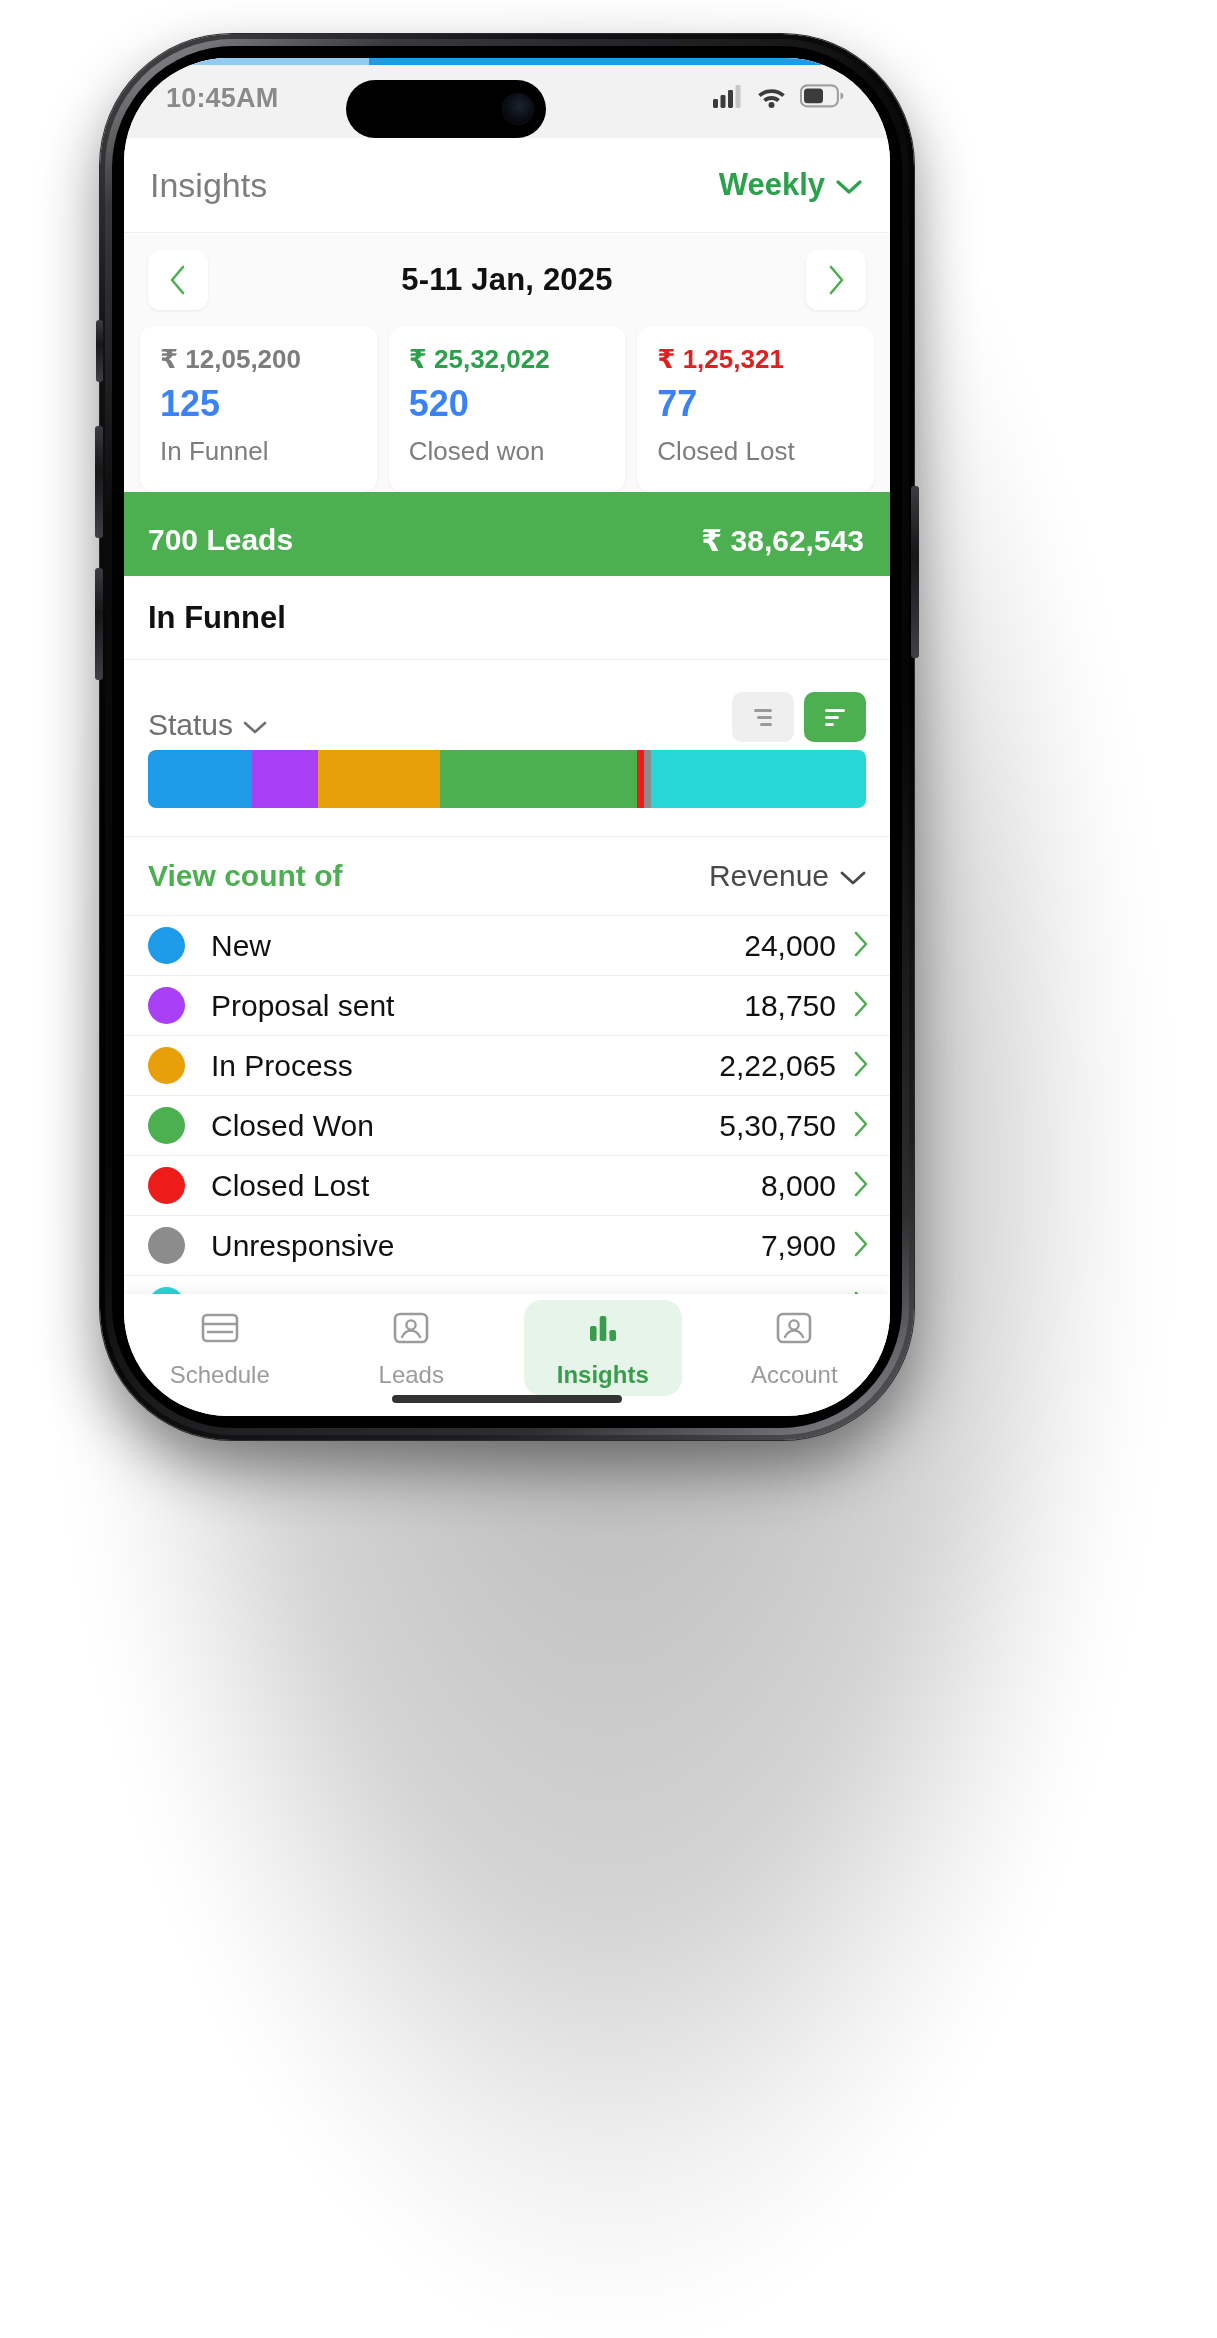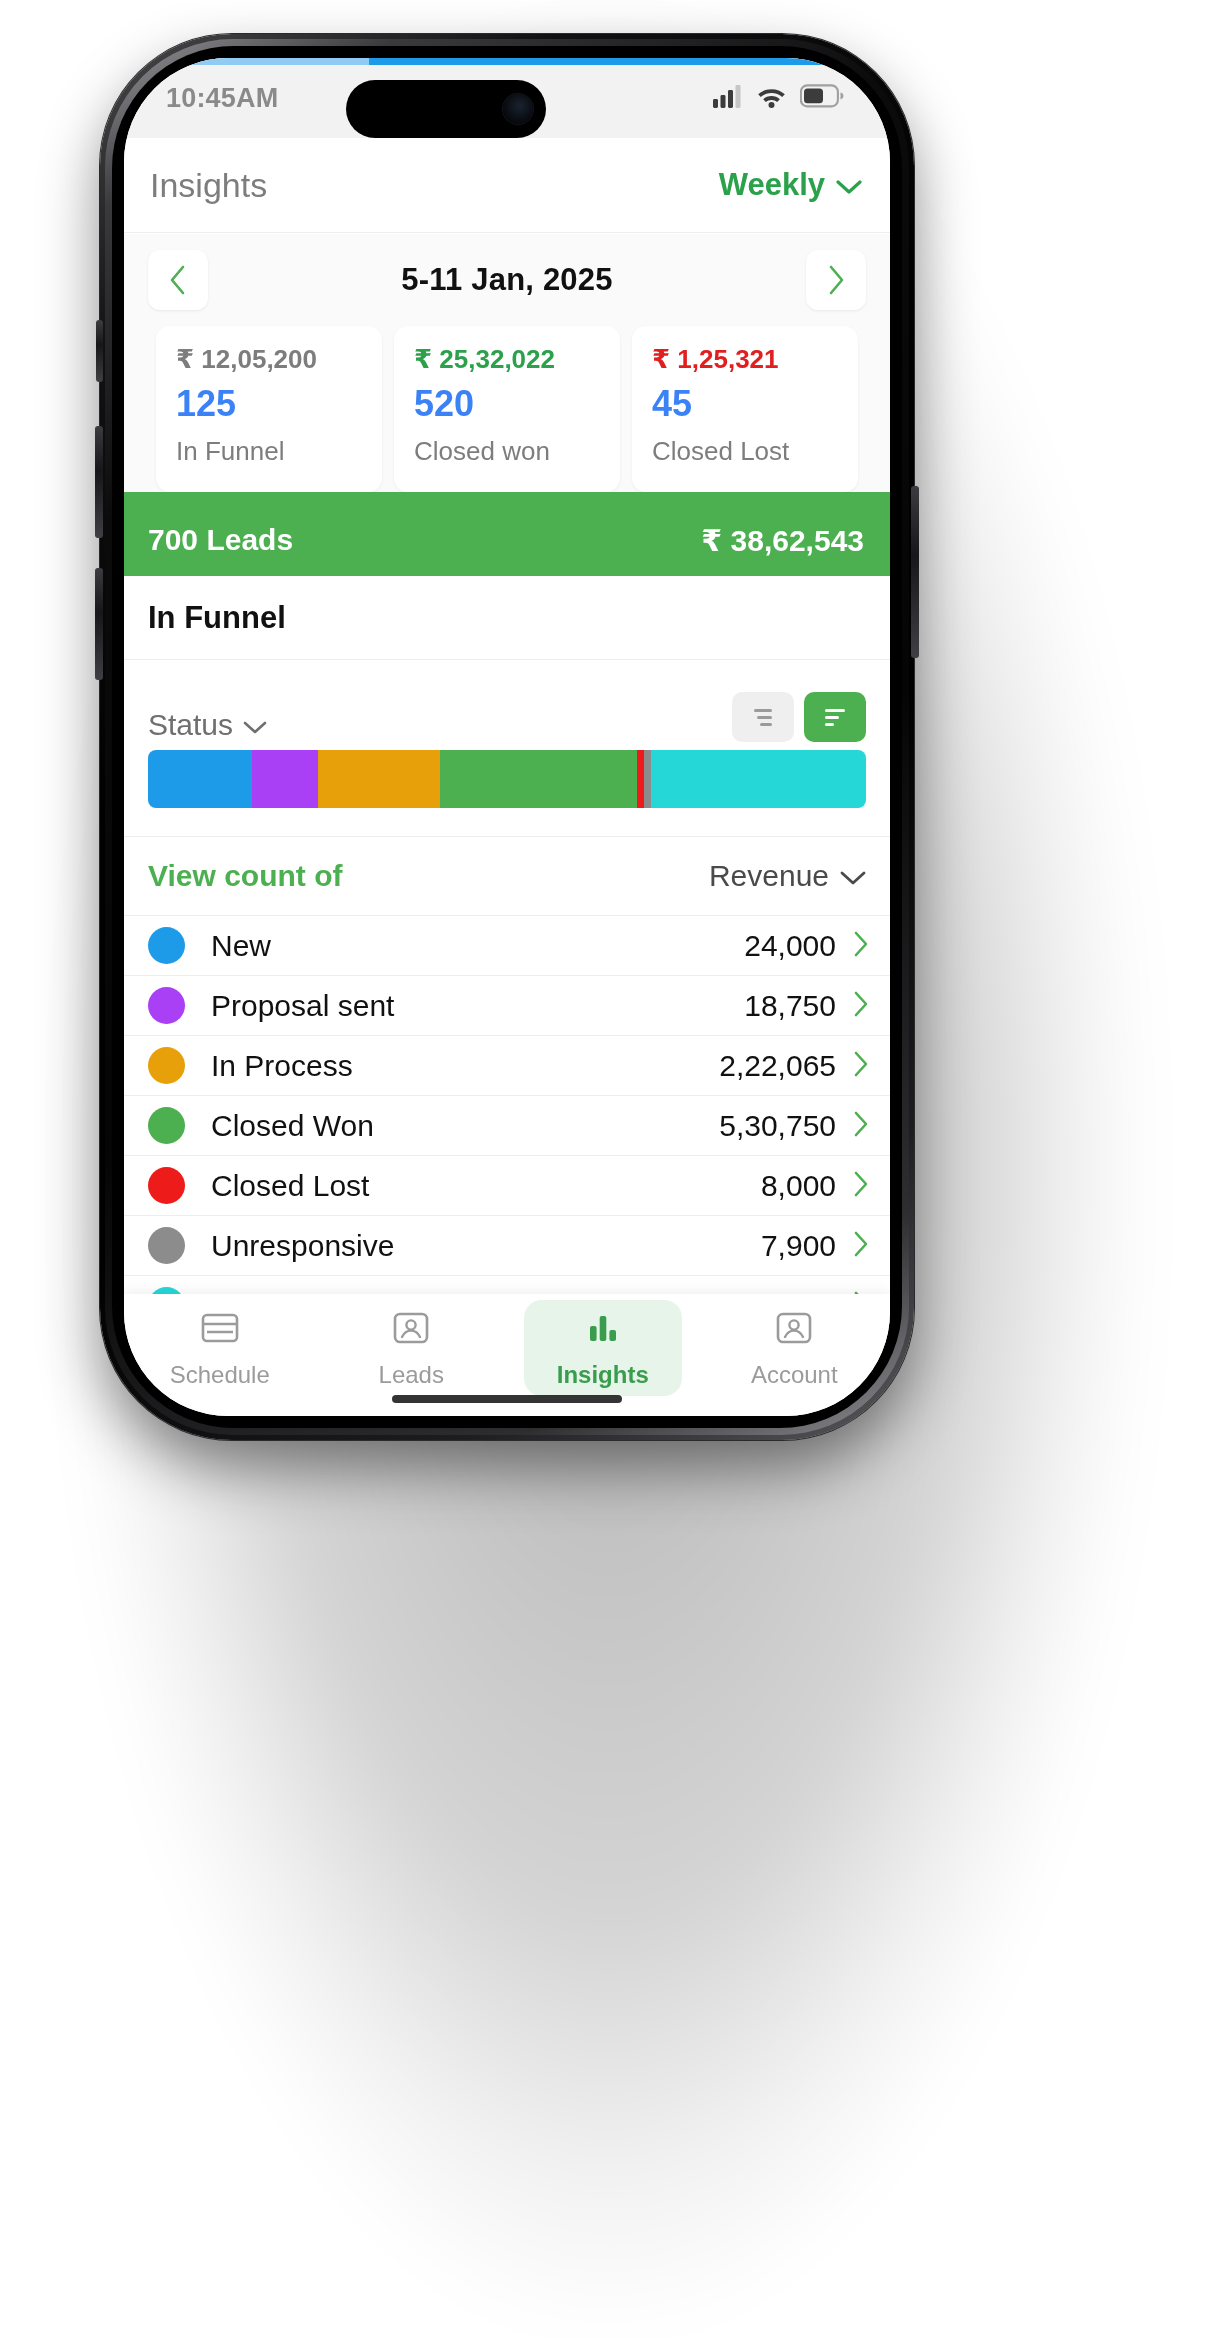--- a/index.html
+++ b/index.html
@@ -88,21 +88,21 @@
   .navbtn{
     width:60px;height:60px;border-radius:12px;background:#ffffff;
     display:flex;align-items:center;justify-content:center;
     box-shadow:0 1px 3px rgba(0,0,0,.07);
   }
   .date-label{font-size:31px;font-weight:700;color:#111;letter-spacing:.2px;}
 
   
   .cards{
     position:absolute;left:0;top:268px;width:766px;height:166px;background:#fafafa;
-    display:flex;gap:12px;padding:0 32px;box-sizing:border-box;
+    display:flex;gap:12px;padding:0 16px;box-sizing:border-box;
   }
   .card{
     flex:1;background:#fff;border-radius:14px;padding:18px 20px;box-sizing:border-box;
     box-shadow:0 1px 3px rgba(0,0,0,.06);
   }
   .card .amt{font-size:26px;font-weight:700;white-space:nowrap;}
   .card .cnt{font-size:36px;font-weight:700;color:#3b82f6;margin-top:8px;}
   .card .lbl{font-size:26px;color:#7d7d7d;margin-top:11px;white-space:nowrap;}
 
   
@@ -266,21 +266,21 @@
           <div class="cnt">125</div>
           <div class="lbl">In Funnel</div>
         </div>
         <div class="card">
           <div class="amt" style="color:#2aa14a">₹ 25,32,022</div>
           <div class="cnt">520</div>
           <div class="lbl">Closed won</div>
         </div>
         <div class="card">
           <div class="amt" style="color:#e02020">₹ 1,25,321</div>
-          <div class="cnt">45</div>
+          <div class="cnt">77</div>
           <div class="lbl">Closed Lost</div>
         </div>
       </div>
 
       <div class="greenbar">
         <span>700 Leads</span>
         <span>₹ 38,62,543</span>
       </div>
 
       <div class="sec-title">In Funnel</div>

